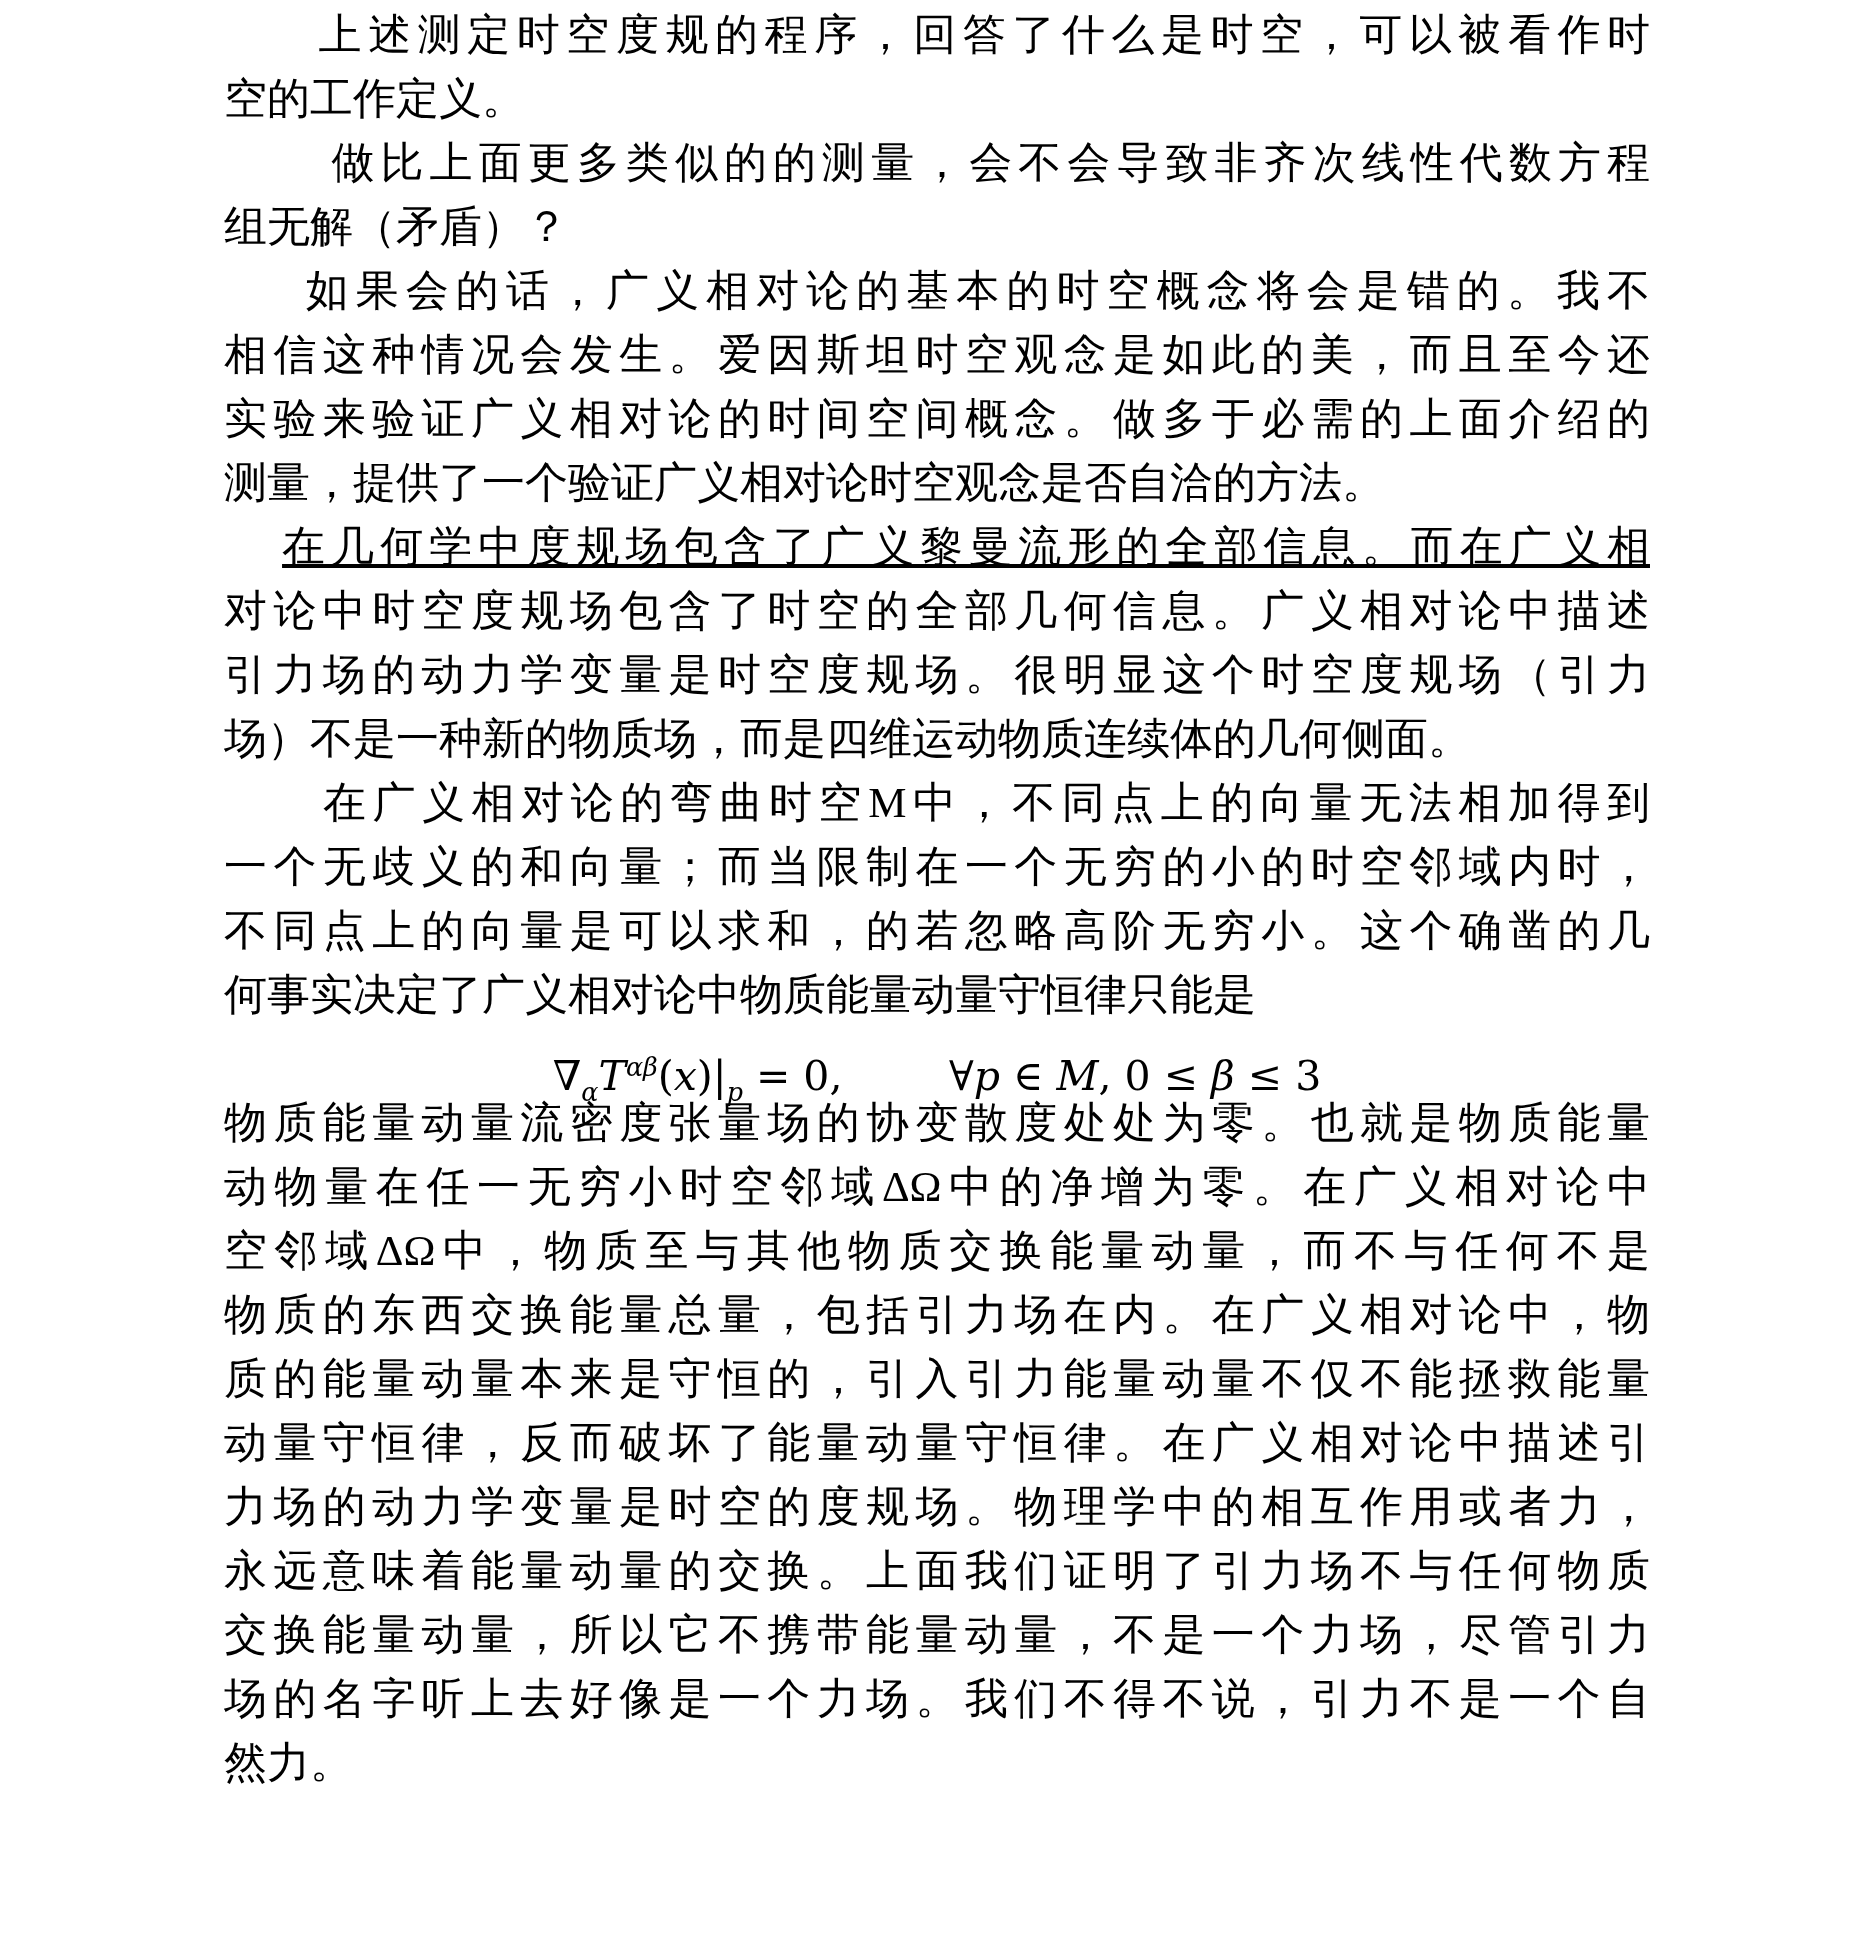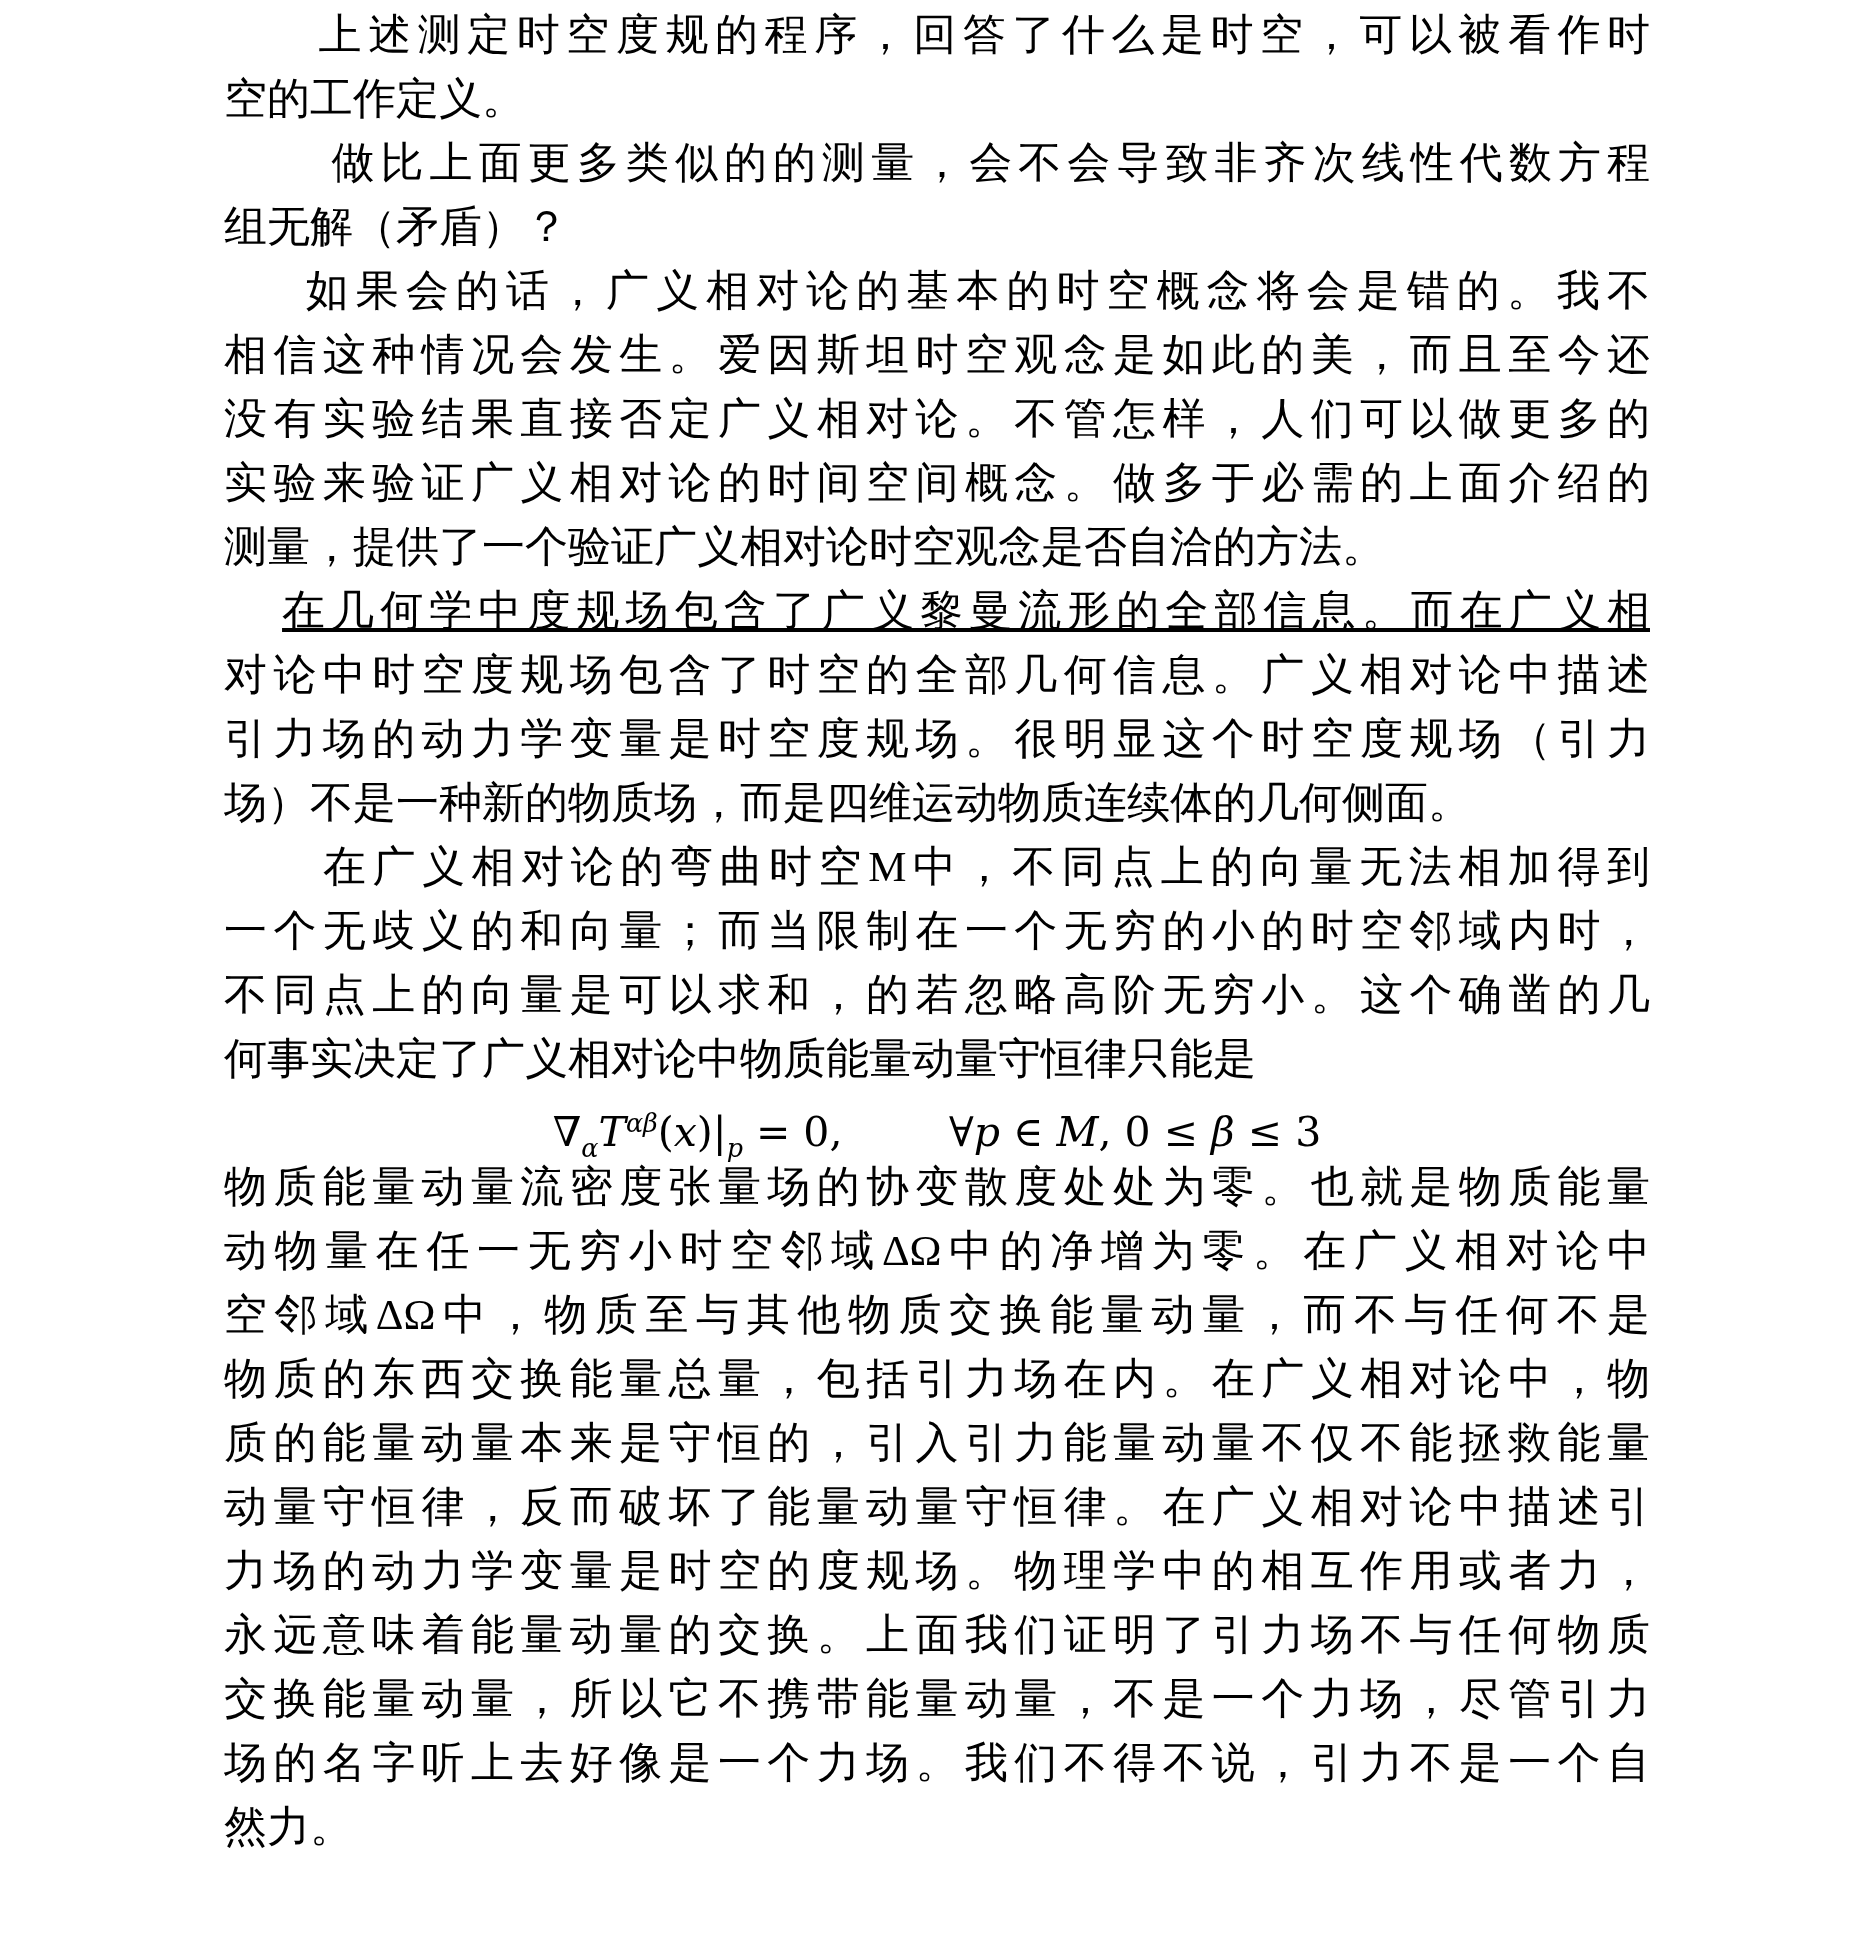--- a/index.html
+++ b/index.html
@@ -41,21 +41,21 @@
   .section-heading {
     font-size: 62px;
     line-height: 93px;
     height: 96px;
     margin: 2.9px 0 1.5px 0;
     text-align: left;
     letter-spacing: 1.5px;
   }
   .formula {
     font-size: 41px;
-    line-height: 64px;
+    line-height: 80px;
     height: 64px;
     text-align: center;
     font-family: "DejaVu Serif", "Liberation Serif", serif;
   }
   .seg-rm { font-style: normal; }
   .seg-it { font-style: italic; }
   .seg-sub {
     font-style: italic;
     font-size: 62%;
     vertical-align: -0.45em;
@@ -80,21 +80,20 @@
       <div class="line" style="text-indent: 2.2em;">上述测定时空度规的程序，回答了什么是时空，可以被看作时</div>
       <div class="line line-last">空的工作定义。</div>
     </div>
     <div class="paragraph">
       <div class="line" style="text-indent: 2.5em;">做比上面更多类似的的测量，会不会导致非齐次线性代数方程</div>
       <div class="line line-last">组无解（矛盾）？</div>
     </div>
     <div class="paragraph">
       <div class="line" style="text-indent: 1.9em;">如果会的话，广义相对论的基本的时空概念将会是错的。我不</div>
       <div class="line">相信这种情况会发生。爱因斯坦时空观念是如此的美，而且至今还</div>
-      <div class="line">没有实验结果直接否定广义相对论。不管怎样，人们可以做更多的</div>
       <div class="line">实验来验证广义相对论的时间空间概念。做多于必需的上面介绍的</div>
       <div class="line line-last">测量，提供了一个验证广义相对论时空观念是否自洽的方法。</div>
     </div>
     <div class="paragraph">
       <div class="line" style="text-indent: 1.35em; text-decoration: underline;">在几何学中度规场包含了广义黎曼流形的全部信息。而在广义相</div>
       <div class="line">对论中时空度规场包含了时空的全部几何信息。广义相对论中描述</div>
       <div class="line">引力场的动力学变量是时空度规场。很明显这个时空度规场（引力</div>
       <div class="line line-last">场）不是一种新的物质场，而是四维运动物质连续体的几何侧面。</div>
     </div>
     <div class="paragraph">

